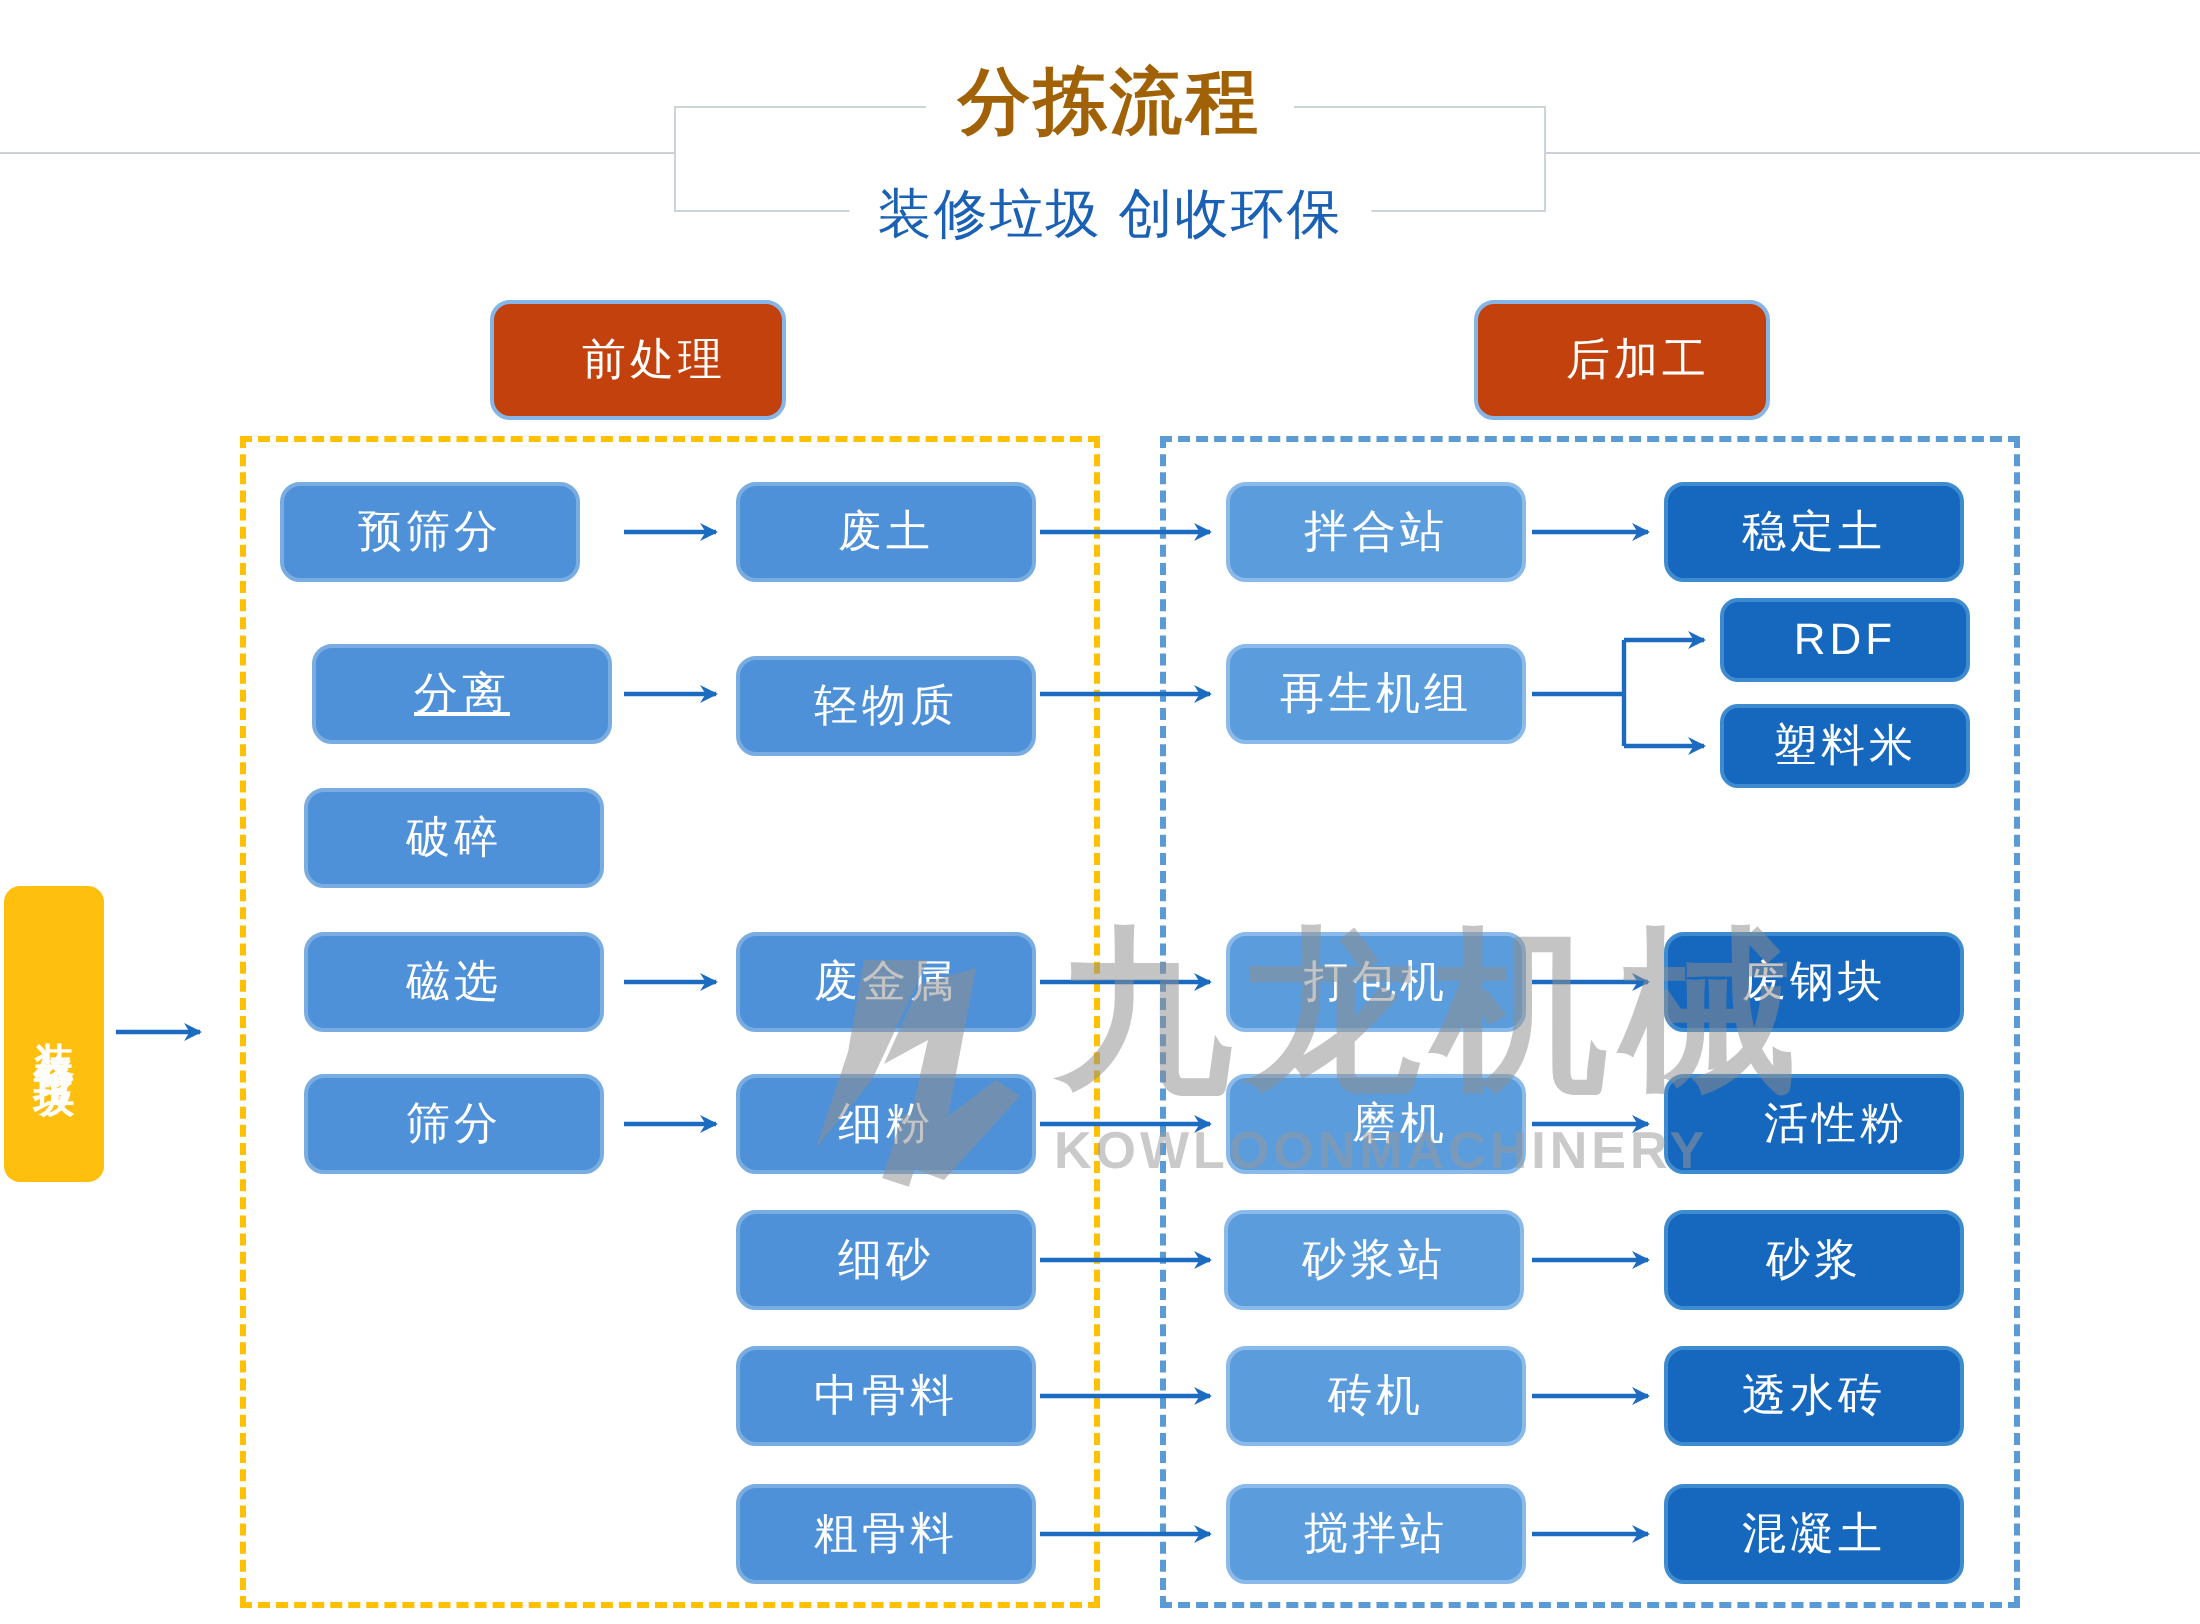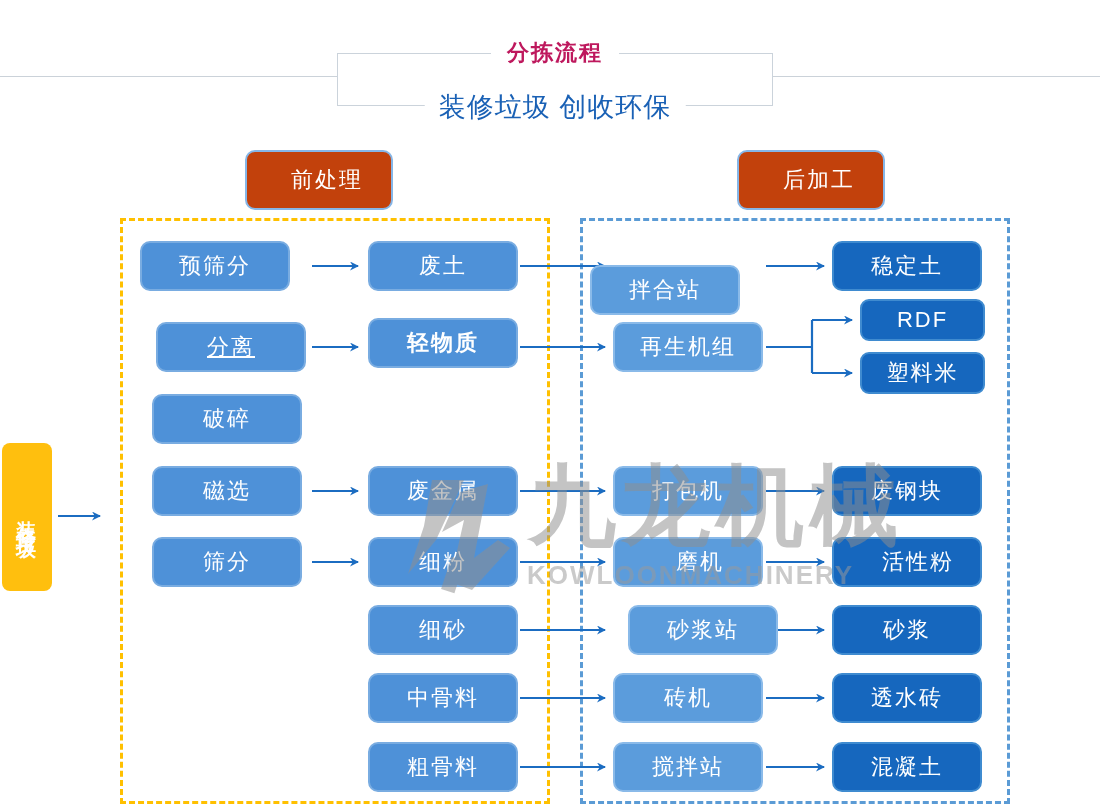--- a/index.html
+++ b/index.html
@@ -3,21 +3,21 @@
 <meta charset="utf-8">
 <style>
   html,body{margin:0;padding:0;background:#ffffff;}
   body{font-family:"Liberation Sans","DejaVu Sans",sans-serif;}
   .canvas{position:relative;width:1100px;height:812px;background:#fff;overflow:hidden;}
 
   
   .top-line{position:absolute;left:0;top:76px;width:1100px;border-top:1px solid #CBD2D9;}
   .title-frame{position:absolute;left:337px;top:53px;width:434px;height:51px;background:#fff;border:1px solid #CBD3DB;}
   .main-title{position:absolute;left:50%;top:0;transform:translate(-50%,-55%);background:#fff;
-    padding:0 16px;font-size:22px;font-weight:bold;color:#be185d;white-space:nowrap;letter-spacing:2px;}
+    padding:0 16px;font-size:36px;font-weight:bold;color:#a16207;white-space:nowrap;letter-spacing:2px;}
   .sub-title{position:absolute;left:50%;bottom:0;transform:translate(-50%,55%);background:#fff;
     padding:0 14px;font-size:27px;color:#1A61B5;white-space:nowrap;letter-spacing:1px;}
 
   
   .chip{position:absolute;width:148px;height:60px;box-sizing:border-box;border-radius:10px;
     background:#c2410c;border:2px solid #86B6E7;color:#fff;font-size:22px;
     display:flex;align-items:center;justify-content:center;letter-spacing:2px;padding-left:16px;}
 
   
   .zone{position:absolute;top:218px;width:430px;height:586px;box-sizing:border-box;}
@@ -103,32 +103,32 @@
     <line x1="812" y1="373" x2="852" y2="373" stroke="#1B6CC1" stroke-width="2.2" marker-end="url(#arr)"></line>
   </svg>
 
   <div class="node light" style="left:140px;top:241px;">预筛分</div>
   <div class="node light" style="left:156px;top:322px;text-decoration:underline;">分离</div>
   <div class="node light" style="left:152px;top:394px;">破碎</div>
   <div class="node light" style="left:152px;top:466px;">磁选</div>
   <div class="node light" style="left:152px;top:537px;">筛分</div>
 
   <div class="node light" style="left:368px;top:241px;">废土</div>
-  <div class="node light" style="left:368px;top:318px;font-weight:bold;">轻物质</div>
+  <div class="node light" style="left:368px;top:328px;">轻物质</div>
   <div class="node light" style="left:368px;top:466px;">废金属</div>
   <div class="node light" style="left:368px;top:537px;">细粉</div>
   <div class="node light" style="left:368px;top:605px;">细砂</div>
   <div class="node light" style="left:368px;top:673px;">中骨料</div>
   <div class="node light" style="left:368px;top:742px;">粗骨料</div>
 
-  <div class="node mid" style="left:590px;top:241px;margin-top:24px;">拌合站</div>
+  <div class="node mid" style="left:613px;top:241px;">拌合站</div>
   <div class="node mid" style="left:613px;top:322px;">再生机组</div>
   <div class="node mid" style="left:613px;top:466px;">打包机</div>
   <div class="node mid" style="left:613px;top:537px;padding-left:24px;">磨机</div>
-  <div class="node mid" style="left:628px;top:605px;">砂浆站</div>
+  <div class="node mid" style="left:612px;top:605px;">砂浆站</div>
   <div class="node mid" style="left:613px;top:673px;">砖机</div>
   <div class="node mid" style="left:613px;top:742px;">搅拌站</div>
 
   <div class="node dark" style="left:832px;top:241px;">稳定土</div>
   <div class="node dark small" style="left:860px;top:299px;">RDF</div>
   <div class="node dark small" style="left:860px;top:352px;">塑料米</div>
   <div class="node dark" style="left:832px;top:466px;">废钢块</div>
   <div class="node dark" style="left:832px;top:537px;padding-left:22px;">活性粉</div>
   <div class="node dark" style="left:832px;top:605px;">砂浆</div>
   <div class="node dark" style="left:832px;top:673px;">透水砖</div>

